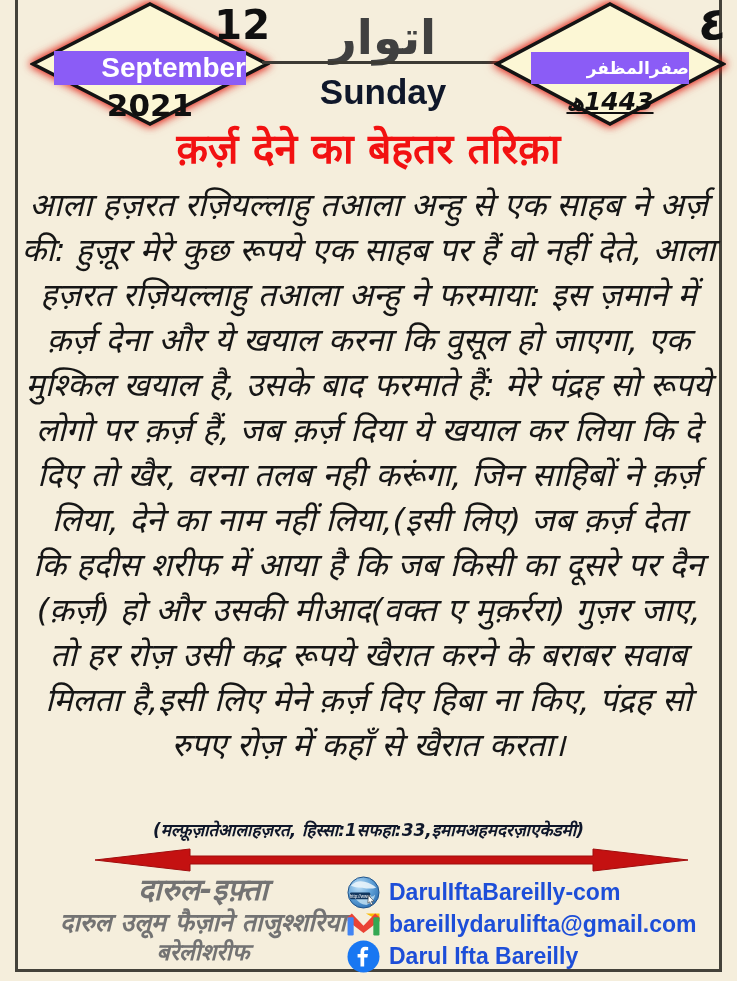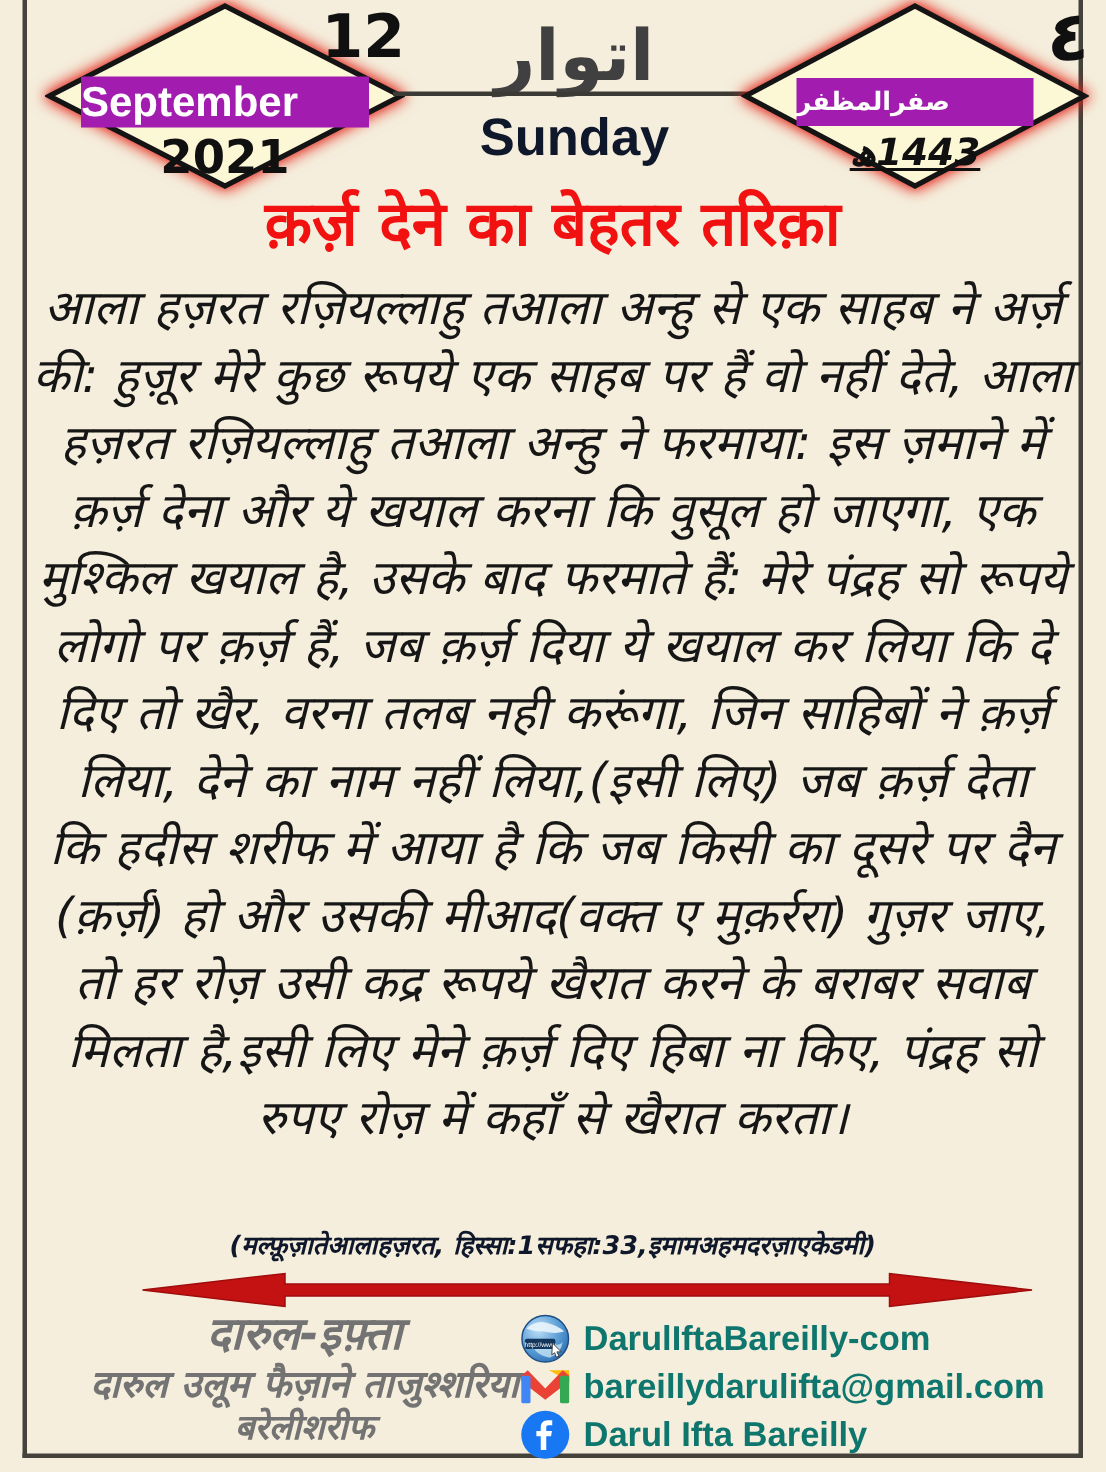--- a/index.html
+++ b/index.html
@@ -9,22 +9,22 @@
     font-family:"DejaVu Sans",sans-serif;
   }
 
   
   .frame-line{position:absolute;background:#44423a;}
 
   
   .diamond-wrap{position:absolute;width:240px;height:124px;}
   .diamond-wrap svg{position:absolute;left:0;top:0;filter:drop-shadow(0 0 5px rgba(225,30,20,.85)) drop-shadow(0 0 3px rgba(225,30,20,.6));}
   .d-day{position:absolute;top:1px;left:0;right:0;text-align:right;font-size:40px;font-weight:bold;color:#101010;line-height:1.1;}
-  .d-band{position:absolute;top:49px;left:50%;transform:translateX(-50%);background:#a21caf;color:#ffffff;
-          font-family:"Liberation Sans",sans-serif;font-weight:bold;text-align:left;line-height:34px;height:34px;}
+  .d-band{position:absolute;top:49px;left:50%;transform:translateX(-50%);background:#8b5cf6;color:#ffffff;
+          font-family:"Liberation Sans",sans-serif;font-weight:bold;text-align:right;line-height:34px;height:34px;}
   .d-year{position:absolute;top:85px;left:0;right:0;text-align:center;font-weight:bold;color:#101010;}
 
   .urdu-day{position:absolute;left:268px;width:230px;top:12px;text-align:center;
             font-size:47px;font-weight:bold;color:#404040;line-height:1.1;}
   .hline{position:absolute;left:262px;top:61px;width:243px;height:3px;background:#3c3a34;}
   .sunday{position:absolute;left:268px;width:230px;top:72px;text-align:center;
           font-family:"Liberation Sans",sans-serif;font-size:35px;font-weight:bold;color:#0f172a;}
 
   .title{position:absolute;top:126px;left:25px;right:25px;text-align:center;
          font-size:41px;font-weight:bold;color:#f21111;line-height:1.15;}
@@ -38,21 +38,21 @@
   .arrow-divider{position:absolute;left:93px;top:847px;}
 
   .org-block{position:absolute;left:38px;top:873px;width:330px;text-align:center;color:#737373;}
   .org-name{font-size:30px;font-weight:bold;font-style:italic;line-height:34px;}
   .org-line2{font-size:25px;font-weight:bold;font-style:italic;line-height:31px;}
   .org-line3{font-size:23px;font-weight:bold;font-style:italic;line-height:29px;}
 
   .contacts{position:absolute;left:347px;top:876px;width:372px;display:flex;flex-direction:column;gap:0px;}
   .contact-row{display:flex;align-items:center;gap:9px;height:32px;}
   .contact-row .cicon{width:33px;height:33px;flex:0 0 33px;}
-  .contact-label{font-family:"Liberation Sans",sans-serif;font-weight:bold;font-size:23px;color:#0f766e;white-space:nowrap;}
+  .contact-label{font-family:"Liberation Sans",sans-serif;font-weight:bold;font-size:23px;color:#1d4ed8;white-space:nowrap;}
 </style>
 </head>
 <body>
 
 <div class="frame-line" style="left:15px;top:0;width:3px;height:972px;"></div>
 <div class="frame-line" style="left:719px;top:0;width:3px;height:972px;"></div>
 <div class="frame-line" style="left:15px;top:969px;width:707px;height:3px;"></div>
 
 <div class="diamond-wrap" style="left:30px;top:2px;">
   <svg width="240" height="124" viewBox="0 0 240 124">

